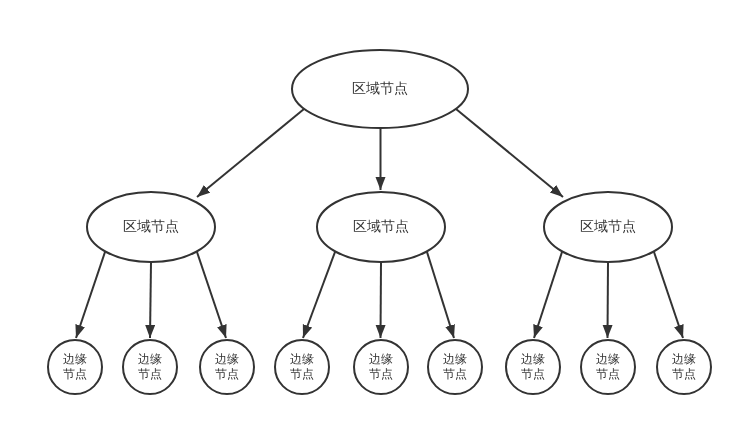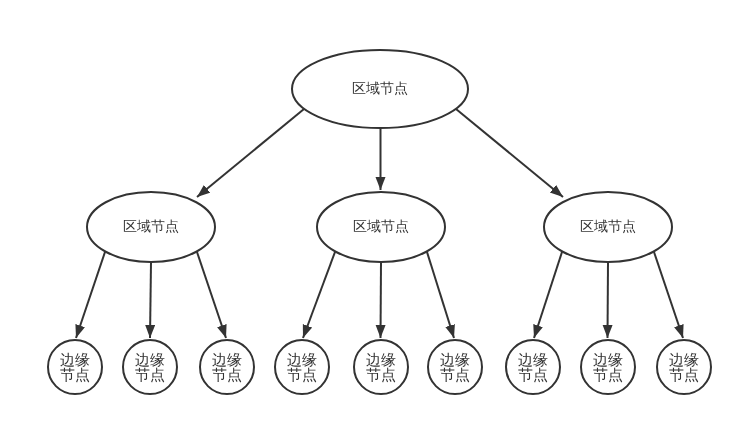--- a/index.html
+++ b/index.html
@@ -35,21 +35,21 @@
     transform: translate(-50%, -50%);
     color: #333333;
     text-align: center;
     pointer-events: none;
   }
   .label-lg {
     font-size: 14px;
     white-space: nowrap;
   }
   .label-sm {
-    font-size: 15px;
+    font-size: 12px;
     line-height: 15px;
     width: 34px;
     word-break: break-all;
   }
 </style>
 </head>
 <body>
 
 <div class="canvas">
 

